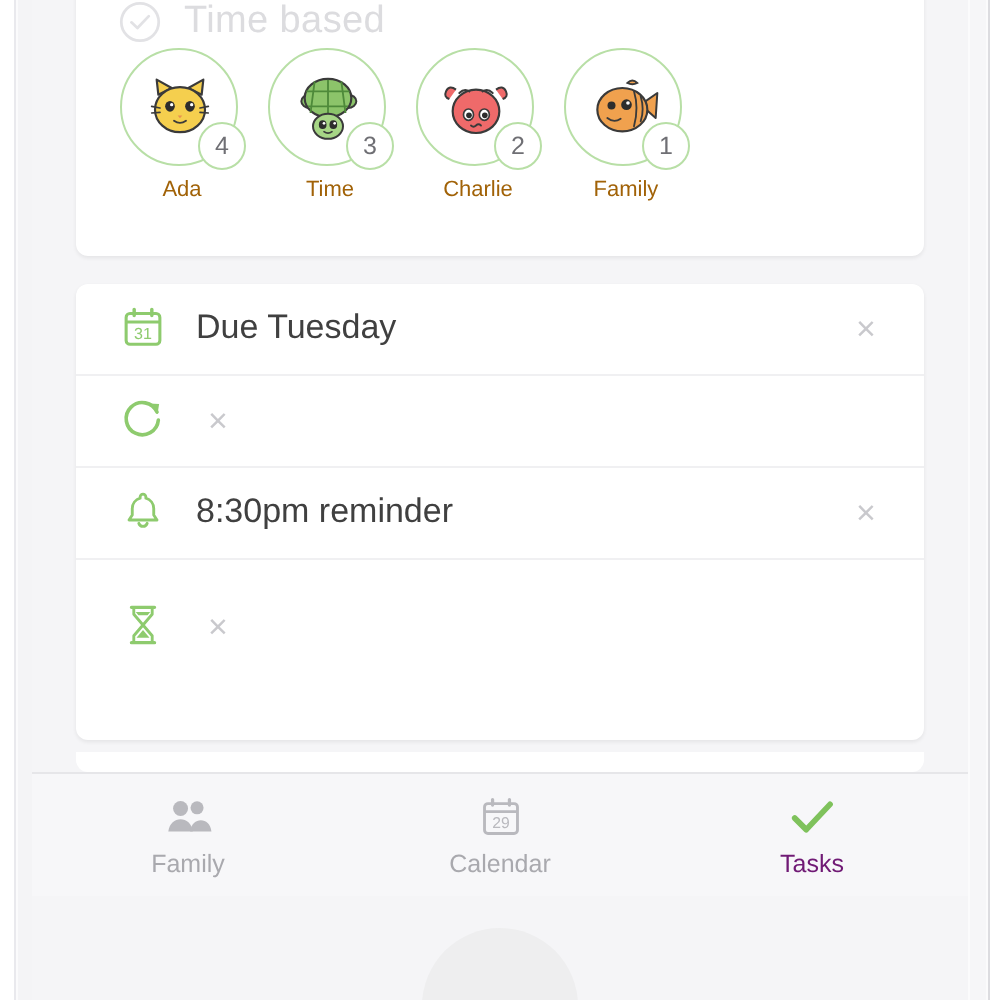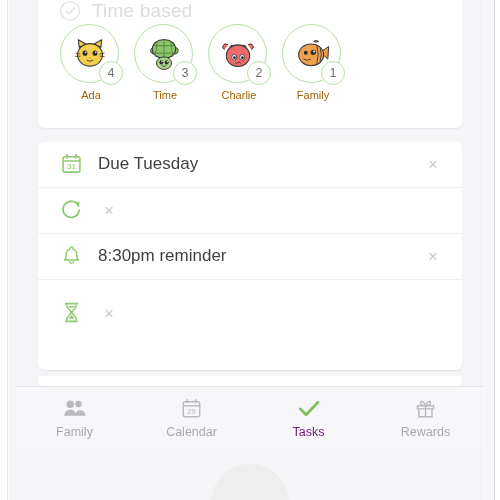--- a/index.html
+++ b/index.html
@@ -363,31 +363,19 @@
 
       <div class="tab active">
         <span class="tab-icon">
           <svg viewBox="0 0 26 24" width="26" height="23">
             <path d="M4 12.6 L10 18.6 L22.4 5.4" fill="none" stroke="#7fc25c" stroke-width="3" stroke-linecap="round" stroke-linejoin="round"></path>
           </svg>
         </span>
         <span class="tab-label">Tasks</span>
       </div>
 
-      <div class="tab">
-        <span class="tab-icon">
-          <svg viewBox="0 0 24 24" width="23" height="23">
-            <path d="M3.6 9.2 H20.4 V12.4 H3.6 Z" fill="none" stroke="#b9b9be" stroke-width="1.5"></path>
-            <path d="M5.2 12.4 V20.6 H18.8 V12.4" fill="none" stroke="#b9b9be" stroke-width="1.5"></path>
-            <path d="M12 9.2 V20.6" stroke="#b9b9be" stroke-width="1.5"></path>
-            <path d="M12 9.2 C9.4 9.2 6.2 8 6.8 5.4 C7.3 3.4 10.4 4.6 12 9.2 Z" fill="none" stroke="#b9b9be" stroke-width="1.4" stroke-linejoin="round"></path>
-            <path d="M12 9.2 C14.6 9.2 17.8 8 17.2 5.4 C16.7 3.4 13.6 4.6 12 9.2 Z" fill="none" stroke="#b9b9be" stroke-width="1.4" stroke-linejoin="round"></path>
-          </svg>
-        </span>
-        <span class="tab-label">Rewards</span>
-      </div>
 
 
     </div>
 
     <div class="home-button"></div>
   </div>
 </div>
 
 </body></html>

